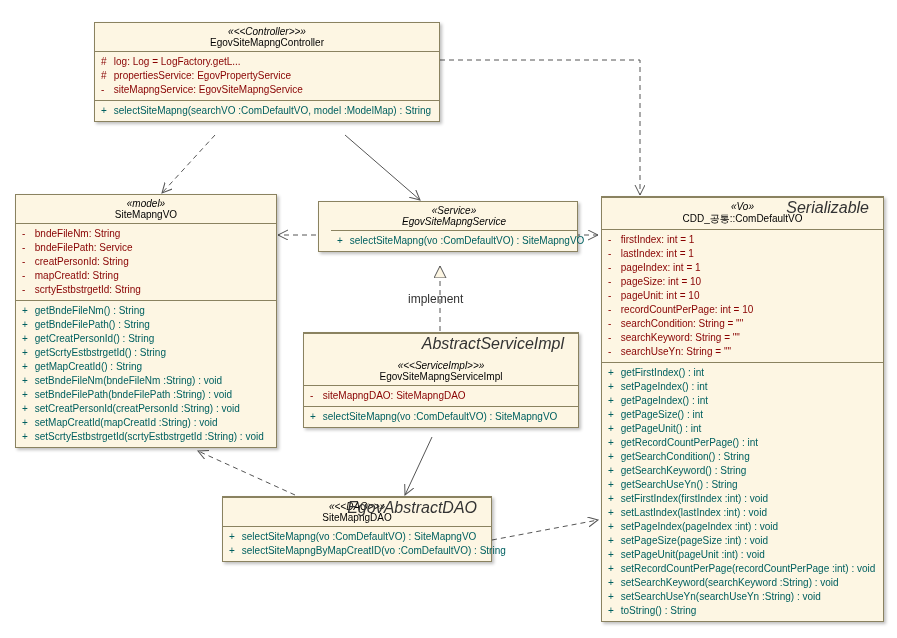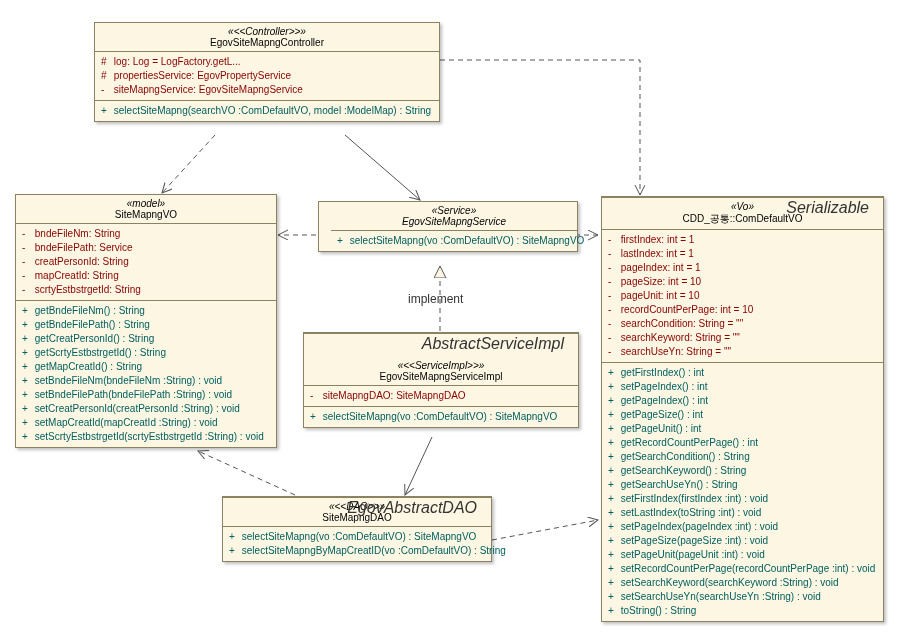--- a/index.html
+++ b/index.html
@@ -150,21 +150,21 @@
       <div class="row"><span class="vis pub">+</span> <span class="name op">getFirstIndex() : int</span></div>
       <div class="row"><span class="vis pub">+</span> <span class="name op">setPageIndex() : int</span></div>
       <div class="row"><span class="vis pub">+</span> <span class="name op">getPageIndex() : int</span></div>
       <div class="row"><span class="vis pub">+</span> <span class="name op">getPageSize() : int</span></div>
       <div class="row"><span class="vis pub">+</span> <span class="name op">getPageUnit() : int</span></div>
       <div class="row"><span class="vis pub">+</span> <span class="name op">getRecordCountPerPage() : int</span></div>
       <div class="row"><span class="vis pub">+</span> <span class="name op">getSearchCondition() : String</span></div>
       <div class="row"><span class="vis pub">+</span> <span class="name op">getSearchKeyword() : String</span></div>
       <div class="row"><span class="vis pub">+</span> <span class="name op">getSearchUseYn() : String</span></div>
       <div class="row"><span class="vis pub">+</span> <span class="name op">setFirstIndex(firstIndex :int) : void</span></div>
-      <div class="row"><span class="vis pub">+</span> <span class="name op">setLastIndex(toString :int) : void</span></div>
+      <div class="row"><span class="vis pub">+</span> <span class="name op">setLastIndex(lastIndex :int) : void</span></div>
       <div class="row"><span class="vis pub">+</span> <span class="name op">setPageIndex(pageIndex :int) : void</span></div>
       <div class="row"><span class="vis pub">+</span> <span class="name op">setPageSize(pageSize :int) : void</span></div>
       <div class="row"><span class="vis pub">+</span> <span class="name op">setPageUnit(pageUnit :int) : void</span></div>
       <div class="row"><span class="vis pub">+</span> <span class="name op">setRecordCountPerPage(recordCountPerPage :int) : void</span></div>
       <div class="row"><span class="vis pub">+</span> <span class="name op">setSearchKeyword(searchKeyword :String) : void</span></div>
       <div class="row"><span class="vis pub">+</span> <span class="name op">setSearchUseYn(searchUseYn :String) : void</span></div>
       <div class="row"><span class="vis pub">+</span> <span class="name op">toString() : String</span></div>
     </div>
 </div>
 

